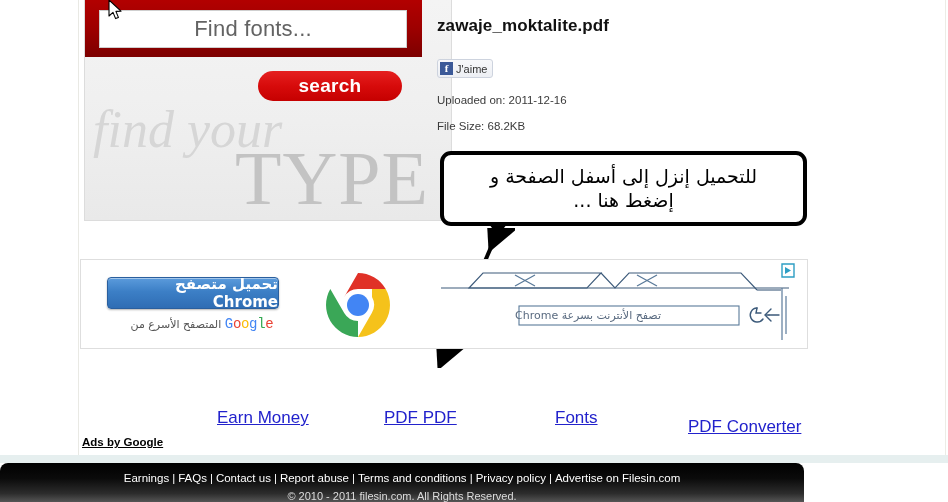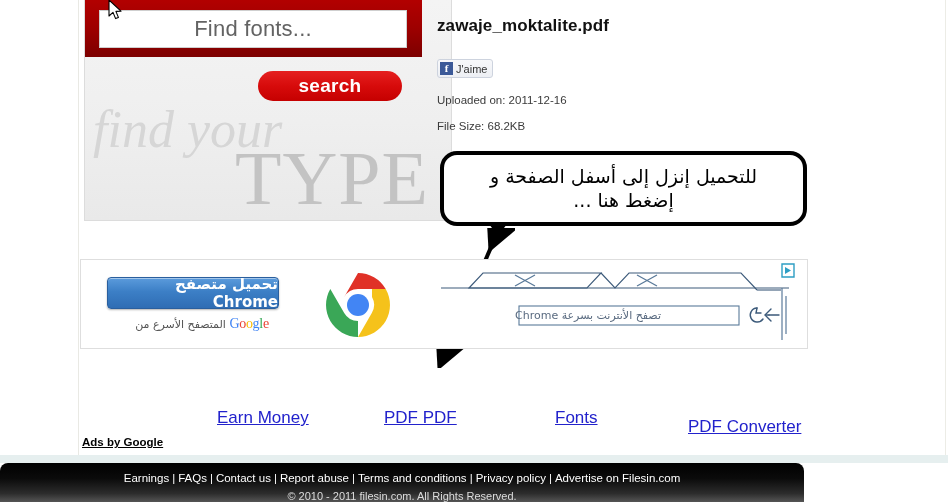--- a/index.html
+++ b/index.html
@@ -92,21 +92,21 @@
   }
   .meta-uploaded { top: 94px; }
   .meta-size     { top: 120px; }
 
   
   .callout {
     position: absolute; left: 440px; top: 151px;
     width: 367px; height: 75px;
     background: #ffffff;
     border: 4px solid #000000;
-    border-radius: 17px;
+    border-radius: 11px;
     display: flex; align-items: center; justify-content: center;
   }
   .callout-text {
     direction: rtl;
     font-family: "DejaVu Sans", sans-serif;
     font-size: 19px; color: #000; line-height: 1.25;
     text-align: center; padding: 0 10px;
   }
   .callout-tail {
     position: absolute; left: 489px; top: 224px;
@@ -138,21 +138,21 @@
   }
   .chrome-btn span {
     direction: rtl; color: #ffffff; font-size: 15px; font-weight: bold;
     font-family: "DejaVu Sans", sans-serif;
   }
   .chrome-sub {
     position: absolute; left: 26px; top: 56px; width: 190px;
     text-align: center; direction: rtl;
     font-family: "DejaVu Sans", sans-serif; font-size: 11px; color: #555;
   }
-  .goog { font-family: Liberation Serif, serif; font-size: 14px; letter-spacing: -.3px; text-align: center; }
+  .goog { font-family: Liberation Mono, monospace; font-size: 14px; letter-spacing: -.3px; text-align: center; }
   .goog .b1{color:#4285f4;} .goog .r{color:#ea4335;} .goog .y{color:#fbbc05;}
   .goog .b2{color:#4285f4;} .goog .g{color:#34a853;} .goog .r2{color:#ea4335;}
 
   .chrome-logo { position: absolute; left: 244px; top: 12px; }
 
   .browser-art { position: absolute; left: 360px; top: 8px; }
   .browser-url-text {
     position: absolute; left: 434px; top: 49px;
     direction: rtl; font-size: 11px; color: #5a6b80;
     font-family: "DejaVu Sans", sans-serif;

